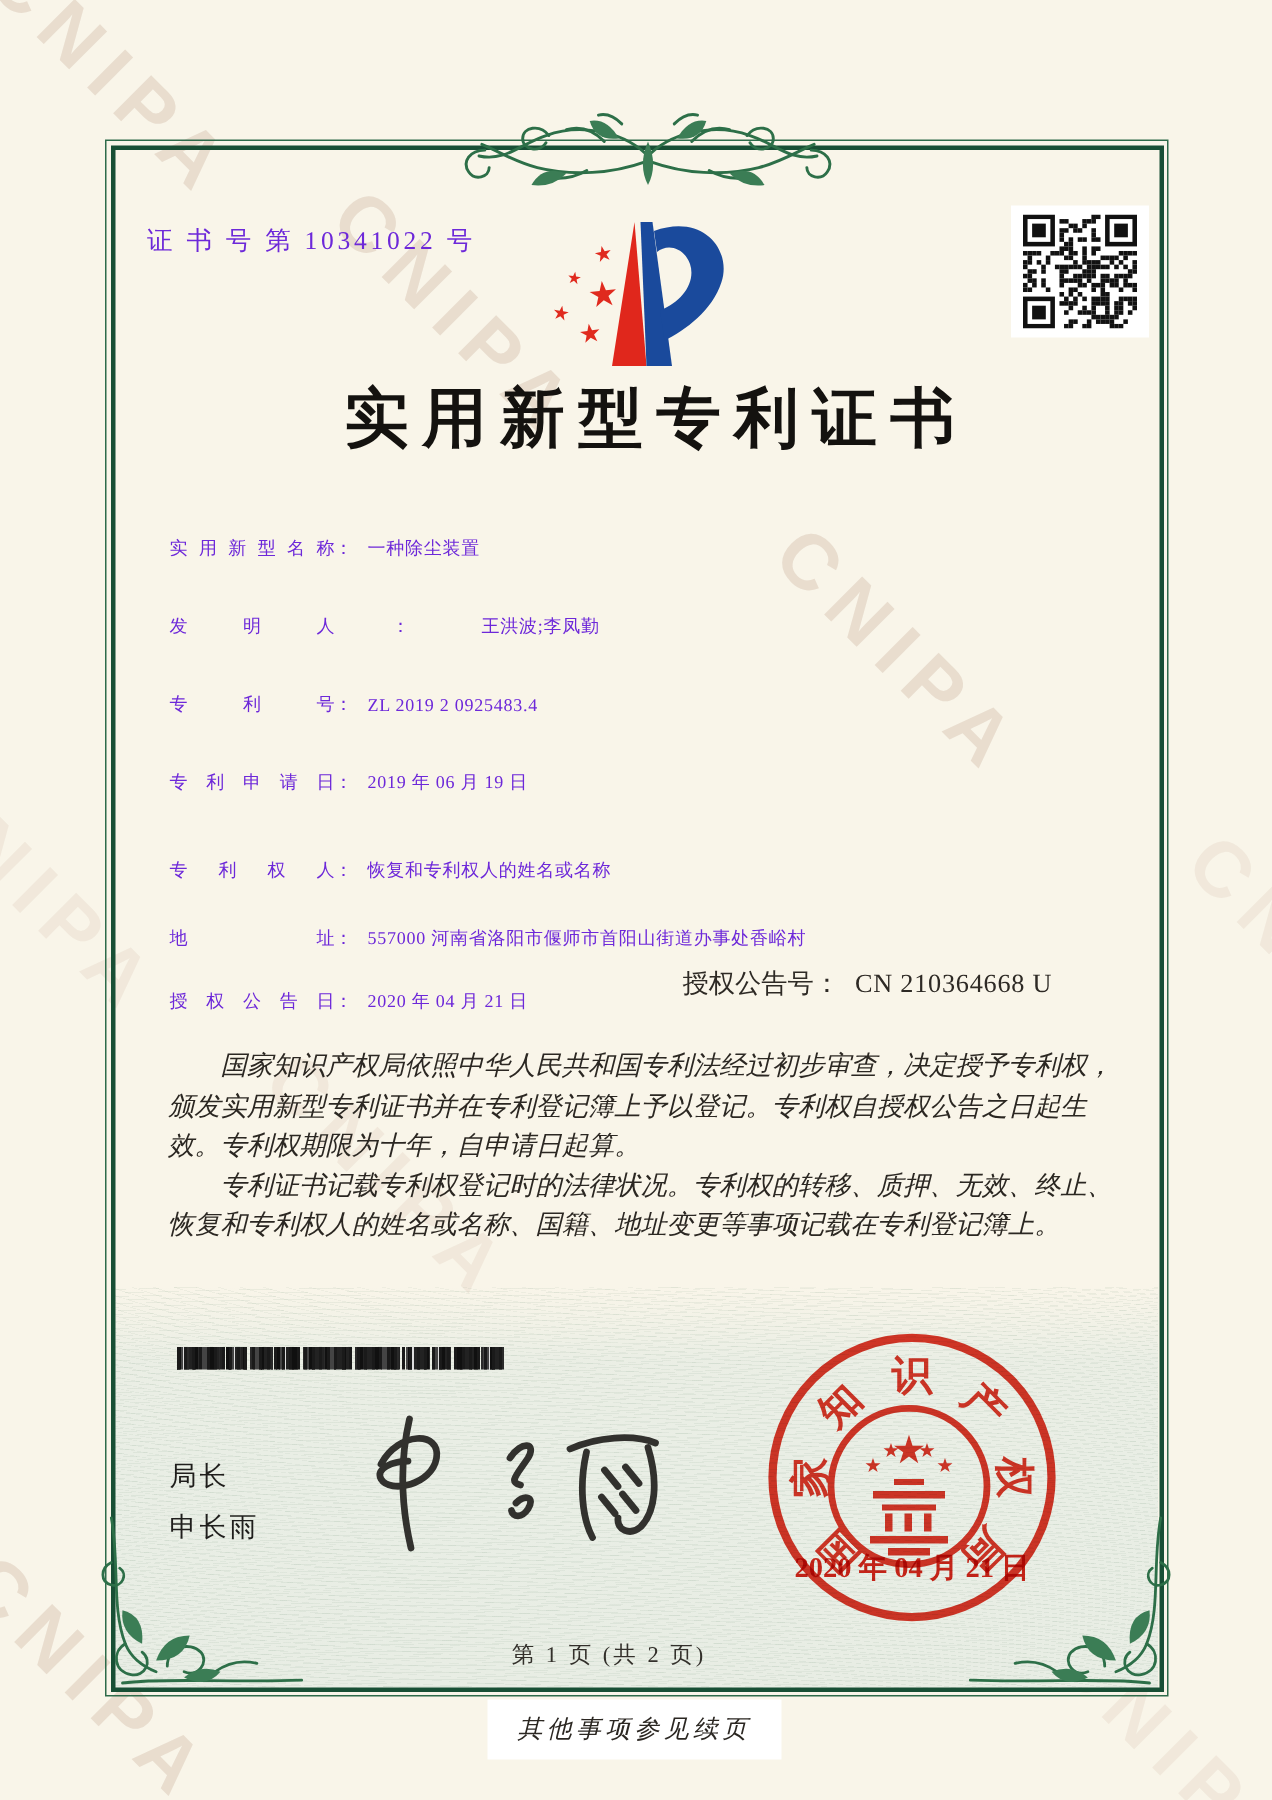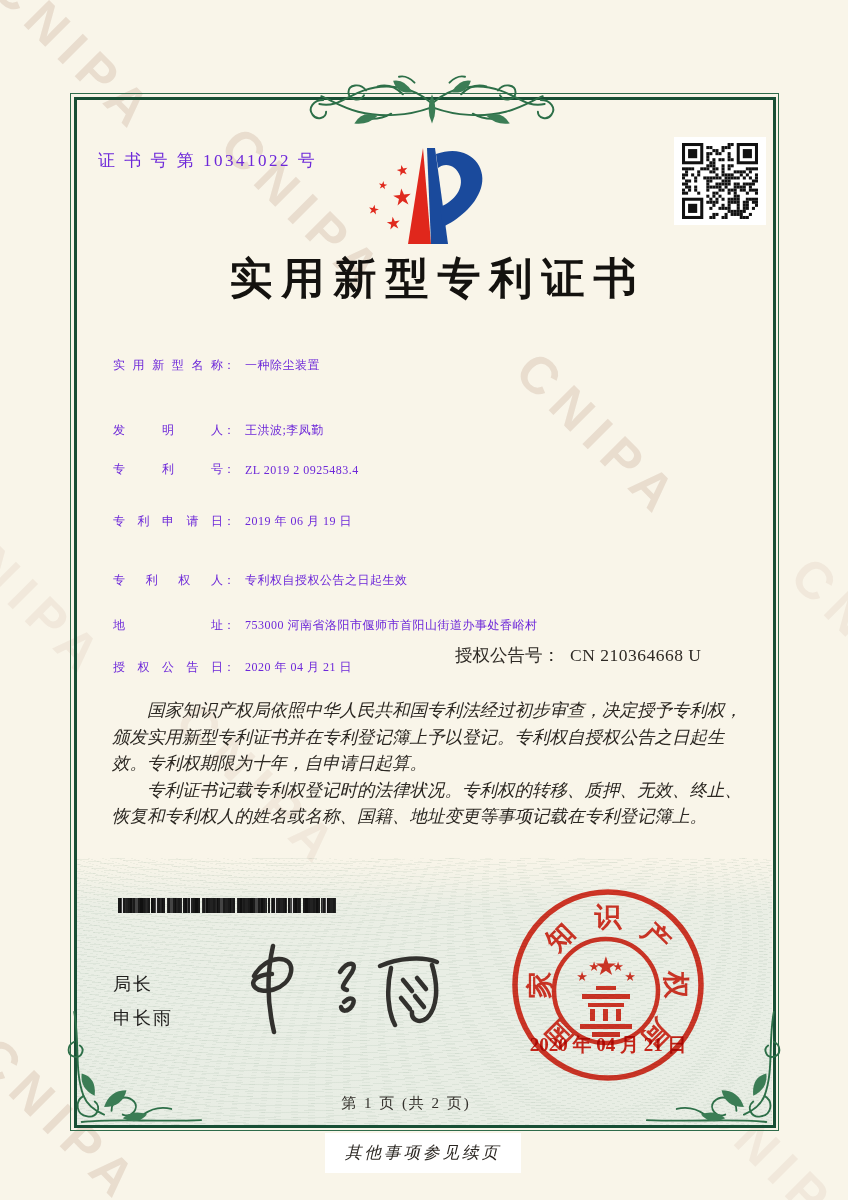--- a/index.html
+++ b/index.html
@@ -426,44 +426,44 @@
     </svg>
 </div>
 
 <div class="title">实用新型专利证书</div>
 
 <div class="frow" style="top:357px;">
   <span class="flabel">实用新型名称</span>
     <span class="fcolon">：</span>
     <span class="fvalue">一种除尘装置</span>
 </div>
-<div class="frow" style="top:422px;">
+<div class="frow" style="top:409px;gap:38px;">
   <span class="flabel">发明人</span>
     <span class="fcolon">：</span>
     <span class="fvalue">王洪波;李凤勤</span>
 </div>
 <div class="frow" style="top:461px;">
   <span class="flabel">专利号</span>
     <span class="fcolon">：</span>
     <span class="fvalue">ZL 2019 2 0925483.4</span>
 </div>
 <div class="frow" style="top:513px;">
   <span class="flabel">专利申请日</span>
     <span class="fcolon">：</span>
     <span class="fvalue">2019 年 06 月 19 日</span>
 </div>
 <div class="frow" style="top:572px;">
   <span class="flabel">专利权人</span>
     <span class="fcolon">：</span>
-    <span class="fvalue">专利权自授权公告之日起生效</span>
+    <span class="fvalue">恢复和专利权人的姓名或名称</span>
 </div>
 <div class="frow" style="top:617px;">
   <span class="flabel">地址</span>
     <span class="fcolon">：</span>
-    <span class="fvalue">753000 河南省洛阳市偃师市首阳山街道办事处香峪村</span>
+    <span class="fvalue">557000 河南省洛阳市偃师市首阳山街道办事处香峪村</span>
 </div>
 <div class="frow" style="top:659px;">
   <span class="flabel">授权公告日</span>
     <span class="fcolon">：</span>
     <span class="fvalue">2020 年 04 月 21 日</span>
 </div>
 <div class="frow2" style="top:643px;">
   <span class="flabel2">授权公告号</span>
     <span class="fcolon">：</span>
     <span class="fvalue">CN 210364668 U</span>

